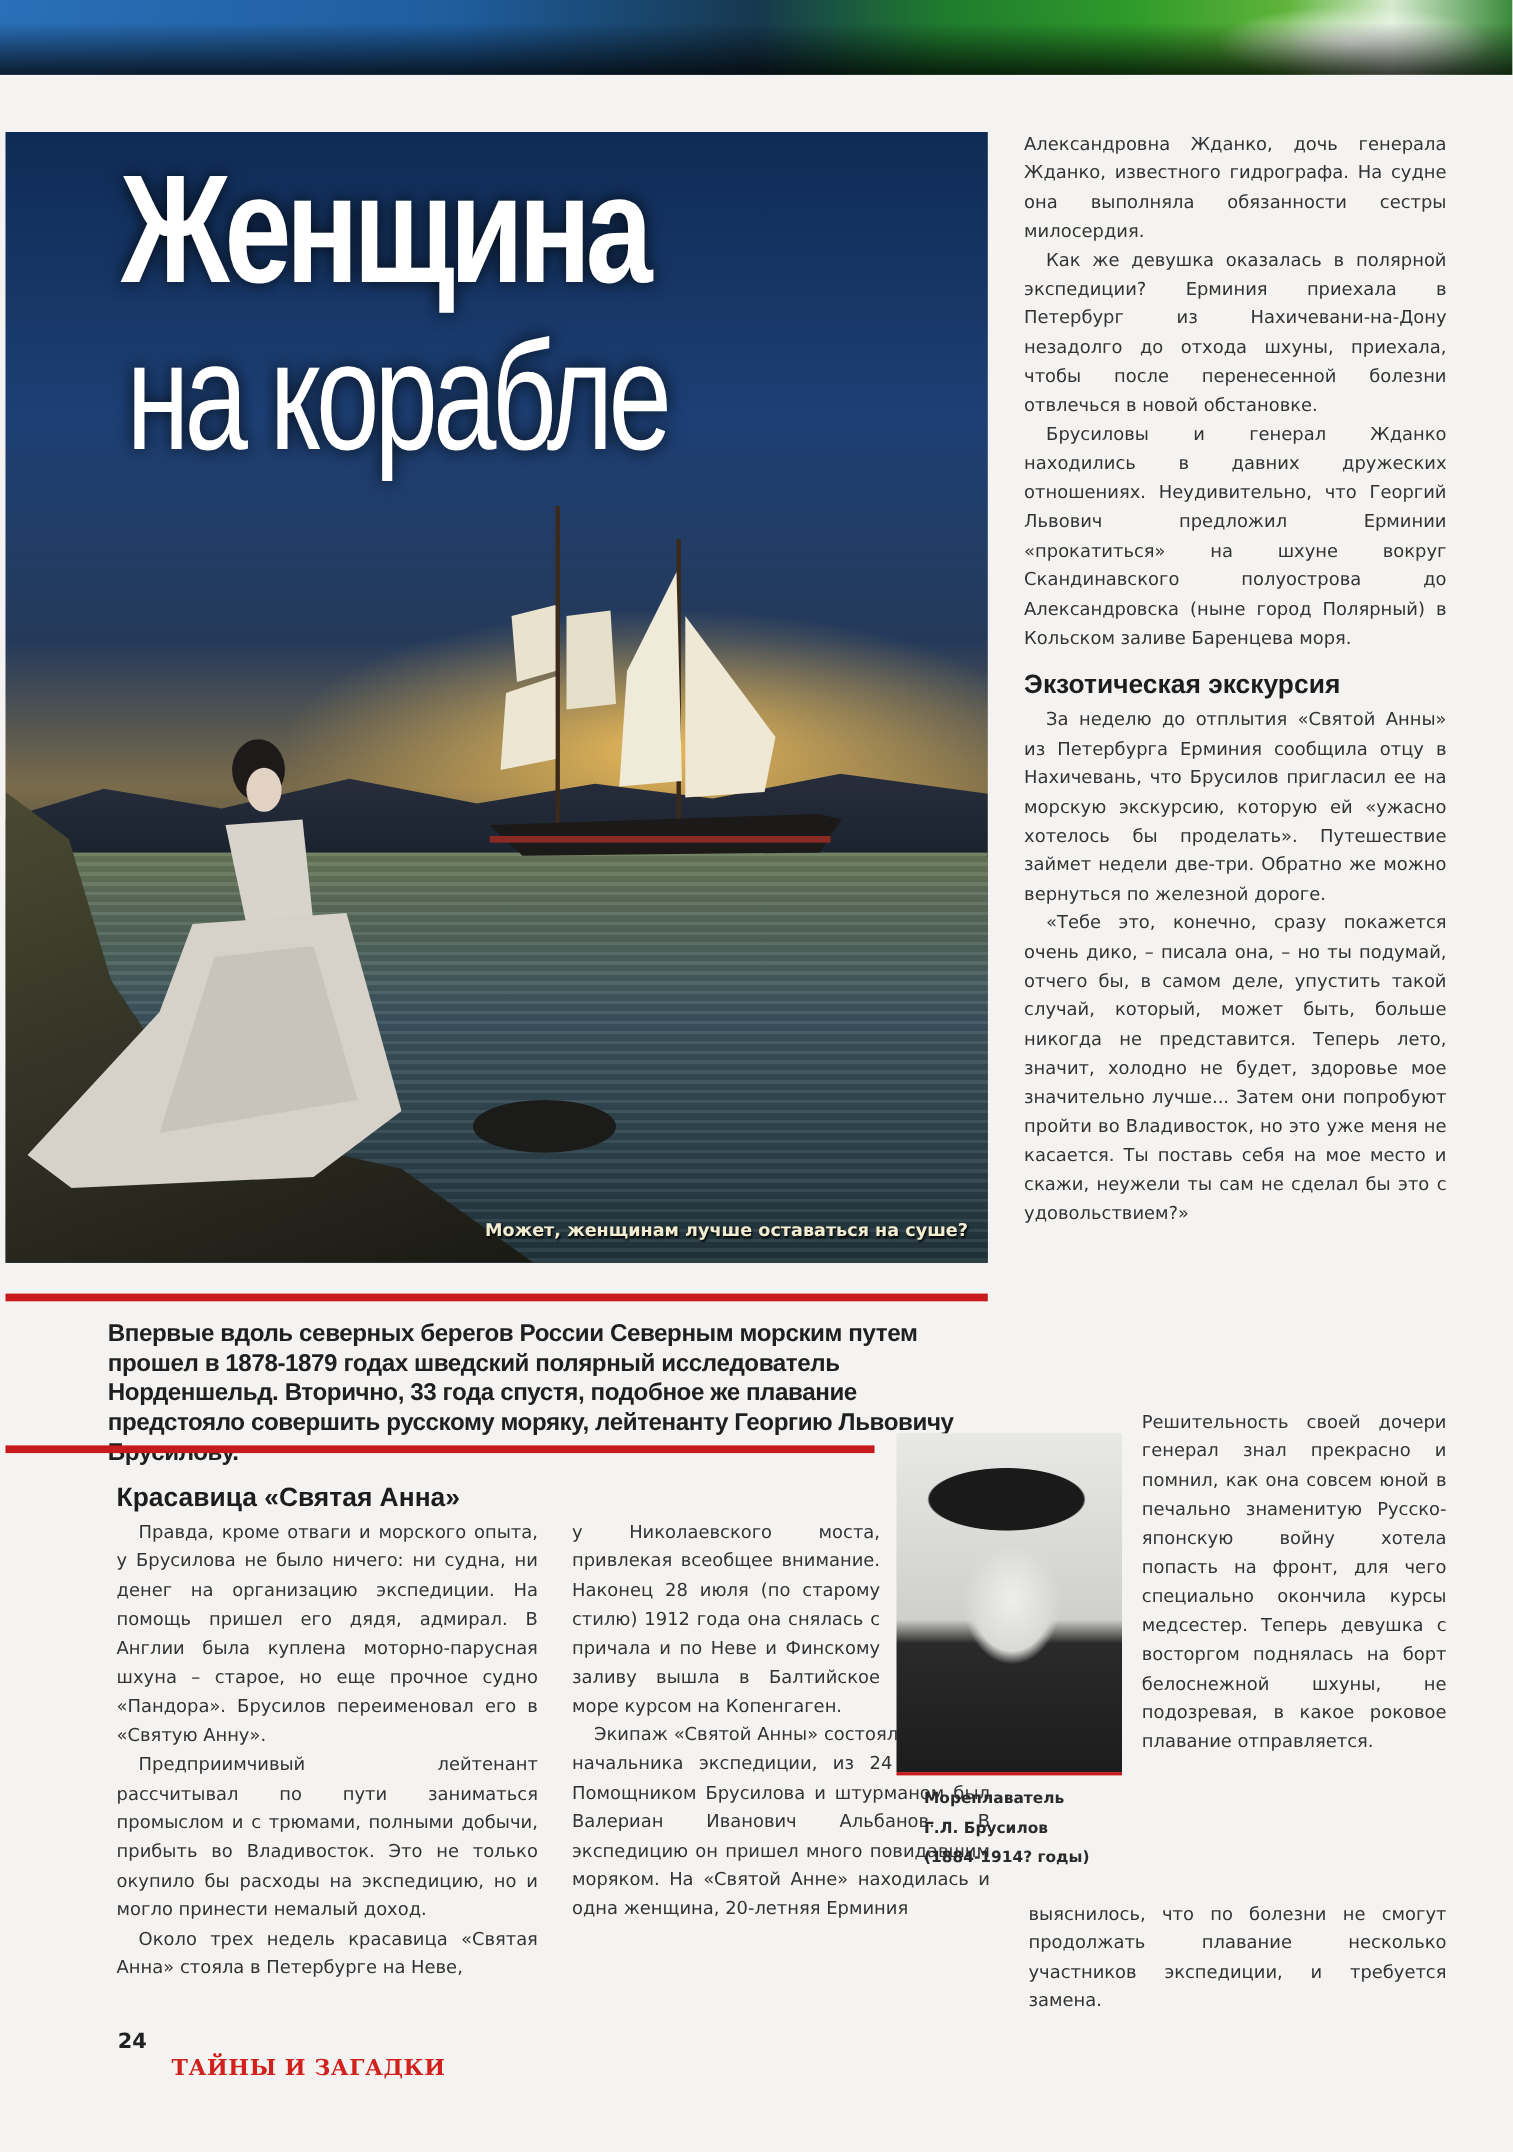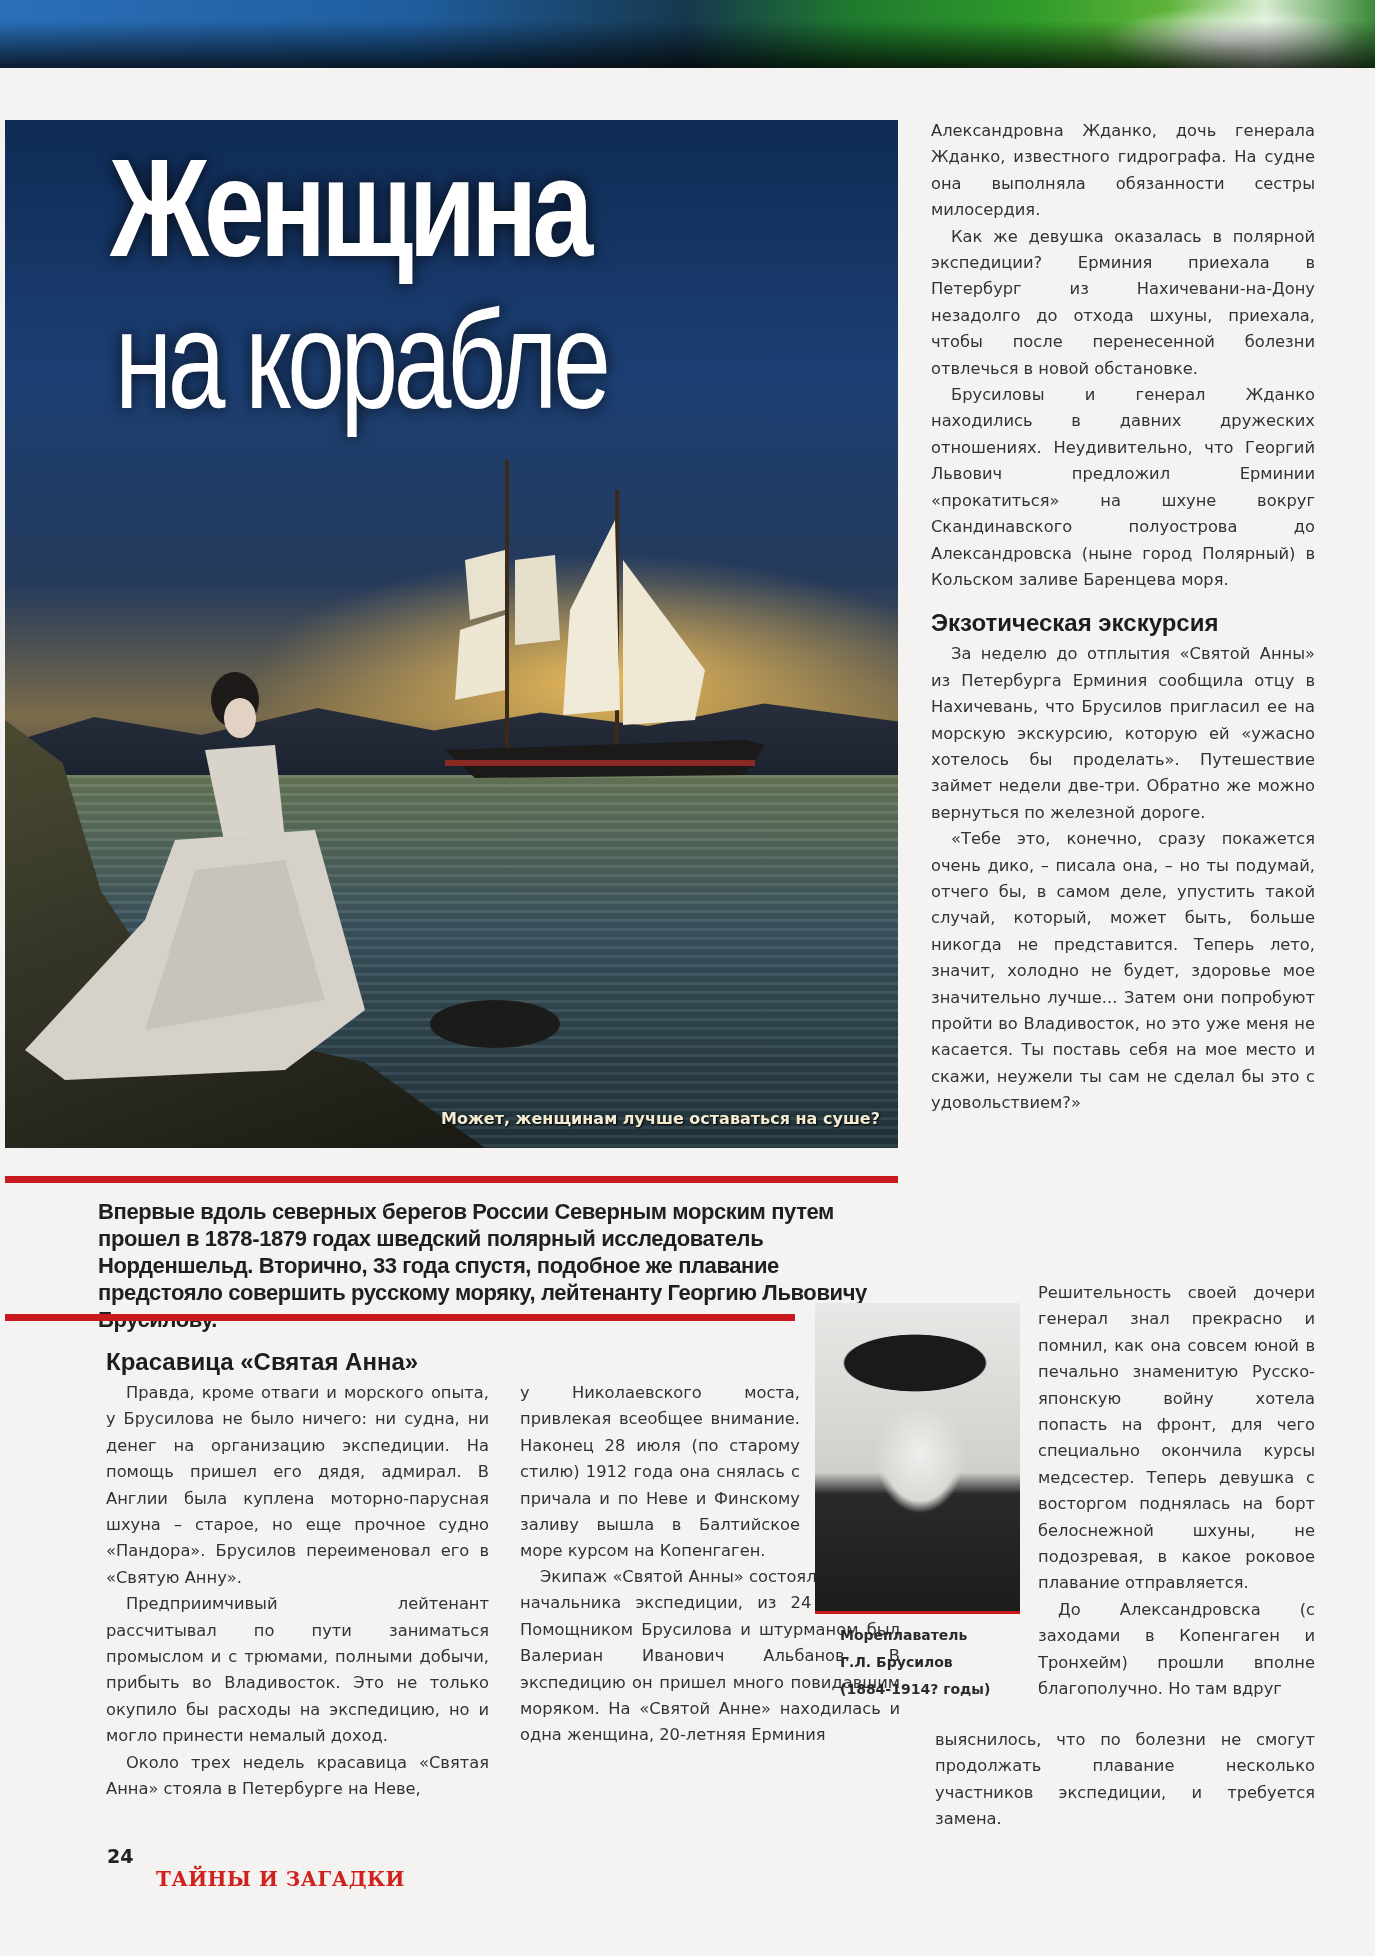--- a/index.html
+++ b/index.html
@@ -174,20 +174,19 @@
 <div class="col" style="left:931px; top:118px; width:384px;">
   <p class="noindent">Александровна Жданко, дочь генерала Жданко, известного гидрографа. На судне она выполняла обязанности сестры милосердия.</p>
   <p>Как же девушка оказалась в полярной экспедиции? Ерминия приехала в Петербург из Нахичевани-на-Дону незадолго до отхода шхуны, приехала, чтобы после перенесенной болезни отвлечься в новой обстановке.</p>
   <p>Брусиловы и генерал Жданко находились в давних дружеских отношениях. Неудивительно, что Георгий Львович предложил Ерминии «прокатиться» на шхуне вокруг Скандинавского полуострова до Александровска (ныне город Полярный) в Кольском заливе Баренцева моря.</p>
   <h2 style="margin-top:14px;">Экзотическая экскурсия</h2>
   <p>За неделю до отплытия «Святой Анны» из Петербурга Ерминия сообщила отцу в Нахичевань, что Брусилов пригласил ее на морскую экскурсию, которую ей «ужасно хотелось бы проделать». Путешествие займет недели две-три. Обратно же можно вернуться по железной дороге.</p>
   <p>«Тебе это, конечно, сразу покажется очень дико, – писала она, – но ты подумай, отчего бы, в самом деле, упустить такой случай, который, может быть, больше никогда не представится. Теперь лето, значит, холодно не будет, здоровье мое значительно лучше... Затем они попробуют пройти во Владивосток, но это уже меня не касается. Ты поставь себя на мое место и скажи, неужели ты сам не сделал бы это с удовольствием?»</p>
 </div>
 <div class="col" style="left:1038px; top:1280px; width:277px;">
   <p class="noindent">Решительность своей дочери генерал знал прекрасно и помнил, как она совсем юной в печально знаменитую Русско-японскую войну хотела попасть на фронт, для чего специально окончила курсы медсестер. Теперь девушка с восторгом поднялась на борт белоснежной шхуны, не подозревая, в какое роковое плавание отправляется.</p>
-  <p>До Александровска (с заходами в Копенгаген и Тронхейм) прошли вполне благополучно. Но там вдруг</p>
 </div>
 <div class="col" style="left:935px; top:1727px; width:380px;">
   <p class="noindent">выяснилось, что по болезни не смогут продолжать плавание несколько участников экспедиции, и требуется замена.</p>
 </div>
 
 <div class="footer-page">24</div>
 <div class="footer-mag">ТАЙНЫ И ЗАГАДКИ</div>
 
 </body></html>

